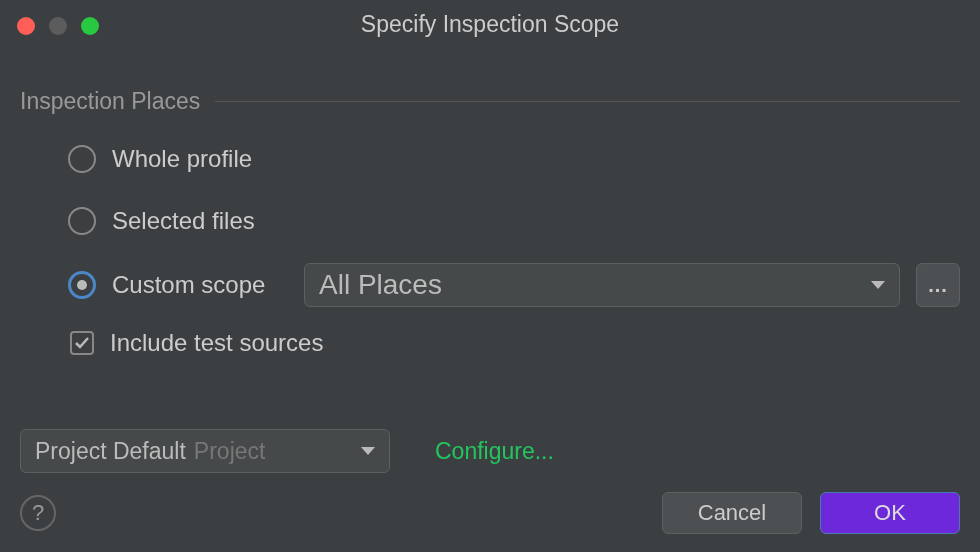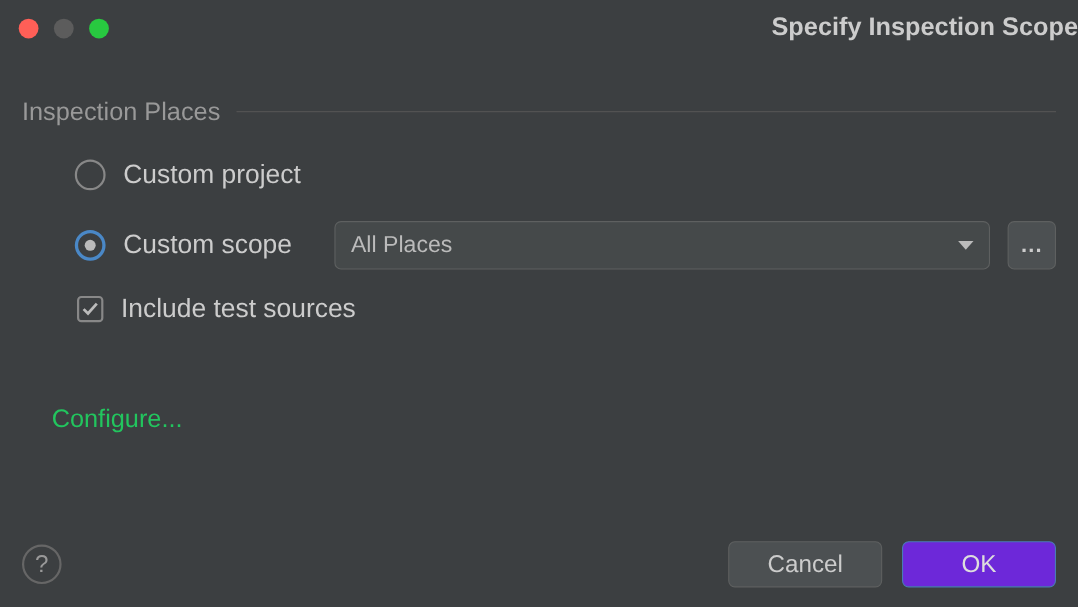--- a/index.html
+++ b/index.html
@@ -31,23 +31,23 @@
       width: 18px;
       height: 18px;
       border-radius: 50%;
     }
     .tl-close { background: #ff5f57; }
     .tl-min { background: #5c5c5c; }
     .tl-max { background: #28c940; }
     .title {
       position: absolute;
       left: 0; right: 0;
-      text-align: right;
-      font-size: 23px;
-      font-weight: 700;
+      text-align: center;
+      font-size: 23px;
+      font-weight: 400;
       color: #cccccc;
       top: 11px;
     }
     .content {
       padding: 10px 20px 0 20px;
     }
     .section-header {
       display: flex;
       align-items: center;
       gap: 15px;
@@ -105,21 +105,21 @@
       border: 1px solid #5e6060;
       border-radius: 6px;
       display: flex;
       align-items: center;
       padding: 0 14px;
       margin-left: 6px;
       justify-content: space-between;
     }
     .scope-select-text {
       color: #bbbbbb;
-      font-size: 21px;
+      font-size: 28px;
     }
     .chevron-down {
       width: 0;
       height: 0;
       border-left: 7px solid transparent;
       border-right: 7px solid transparent;
       border-top: 8px solid #bbbbbb;
     }
     .ellipsis-btn {
       width: 44px;
@@ -250,23 +250,27 @@
 
 <div class="content">
   <div class="section-header">
     <div class="section-title">Inspection Places</div>
     <div class="section-divider"></div>
   </div>
 
   <div class="options">
     <div class="radio-row">
       <span class="radio"></span>
-      <span class="radio-label">Custom project</span>
-    </div>
-
+      <span class="radio-label">Whole profile</span>
+    </div>
+
+    <div class="radio-row">
+      <span class="radio"></span>
+      <span class="radio-label">Selected files</span>
+    </div>
 
     <div class="radio-row" style="margin-bottom:22px;">
       <span class="radio selected"></span>
       <span class="radio-label" style="min-width:170px;">Custom scope</span>
       <div class="scope-select">
         <span class="scope-select-text">All Places</span>
         <span class="chevron-down"></span>
       </div>
       <div class="ellipsis-btn">
         <span>...</span>
@@ -277,20 +281,27 @@
       <span class="checkbox checked">
         <svg viewBox="0 0 16 16">
             <path d="M2 8 L6 12 L14 3" stroke="#bbbbbb" stroke-width="2.5" fill="none"></path>
           </svg>
       </span>
       <span class="radio-label">Include test sources</span>
     </div>
   </div>
 
   <div class="profile-row">
+    <div class="profile-select">
+      <span class="profile-select-text">
+        <span>Project Default</span>
+        <span class="muted">Project</span>
+      </span>
+      <span class="chevron-down"></span>
+    </div>
     <span class="configure-link">Configure...</span>
   </div>
 </div>
 
 <div class="footer">
   <div class="help-btn">
     <span>?</span>
   </div>
   <div class="footer-buttons">
     <div class="btn btn-cancel">

